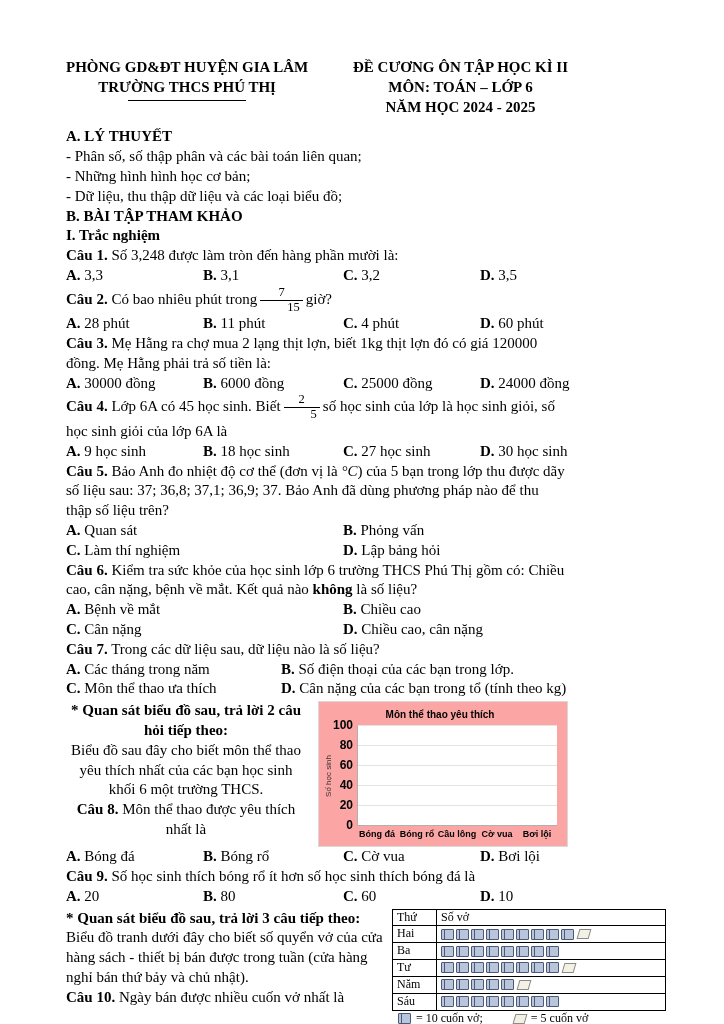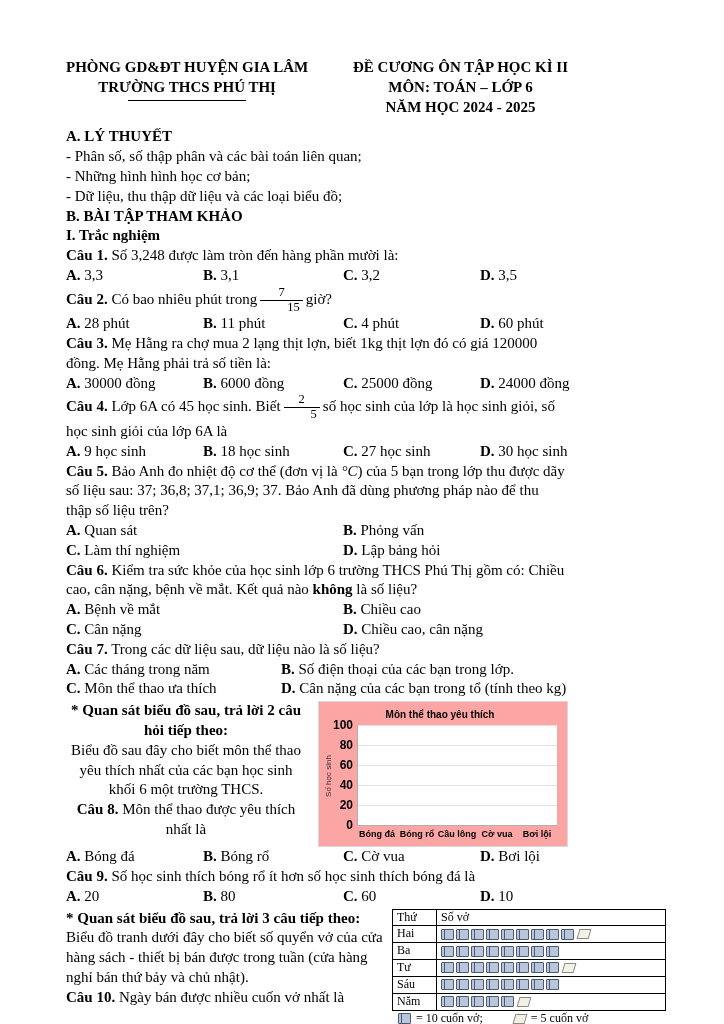--- a/index.html
+++ b/index.html
@@ -265,26 +265,26 @@
             </tr>
             <tr>
               <td class="day">Ba</td>
               <td class="icons"><span class="nb-icon"></span><span class="nb-icon"></span><span class="nb-icon"></span><span class="nb-icon"></span><span class="nb-icon"></span><span class="nb-icon"></span><span class="nb-icon"></span><span class="nb-icon"></span></td>
             </tr>
             <tr>
               <td class="day">Tư</td>
               <td class="icons"><span class="nb-icon"></span><span class="nb-icon"></span><span class="nb-icon"></span><span class="nb-icon"></span><span class="nb-icon"></span><span class="nb-icon"></span><span class="nb-icon"></span><span class="nb-icon"></span><span class="nb-half"></span></td>
             </tr>
             <tr>
+              <td class="day">Năm</td>
+              <td class="icons"><span class="nb-icon"></span><span class="nb-icon"></span><span class="nb-icon"></span><span class="nb-icon"></span><span class="nb-icon"></span><span class="nb-half"></span></td>
+            </tr>
+            <tr>
               <td class="day">Sáu</td>
               <td class="icons"><span class="nb-icon"></span><span class="nb-icon"></span><span class="nb-icon"></span><span class="nb-icon"></span><span class="nb-icon"></span><span class="nb-icon"></span><span class="nb-icon"></span><span class="nb-icon"></span></td>
-            </tr>
-            <tr>
-              <td class="day">Năm</td>
-              <td class="icons"><span class="nb-icon"></span><span class="nb-icon"></span><span class="nb-icon"></span><span class="nb-icon"></span><span class="nb-icon"></span><span class="nb-half"></span></td>
             </tr>
           </tbody>
       </table>
       <div class="picto-legend">
         <span class="nb-icon"></span>
         <span>= 10 cuốn vở;</span><span class="sep"></span>
         <span class="nb-half"></span>
         <span>= 5 cuốn vở</span>
       </div>
     </div>

